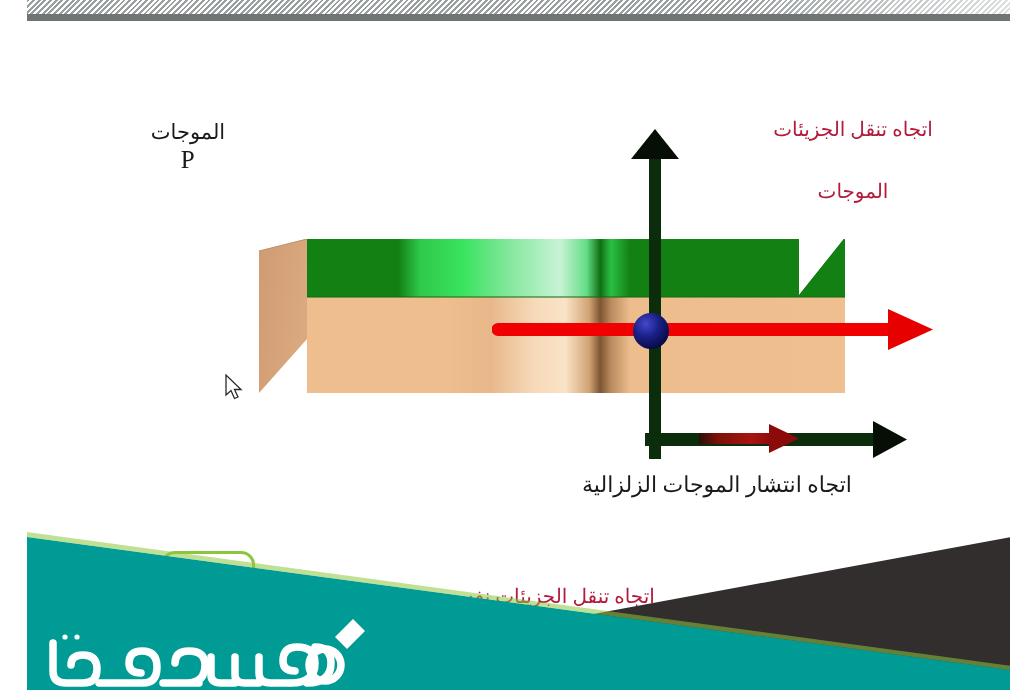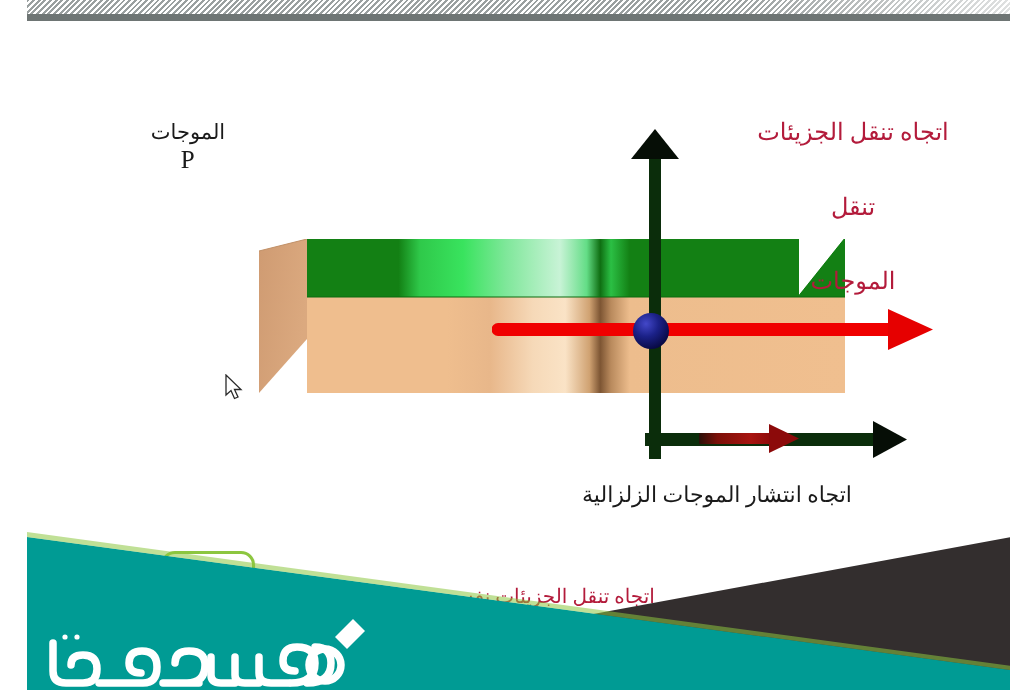--- a/index.html
+++ b/index.html
@@ -108,27 +108,27 @@
     width: 130px;
     font-size: 21px;
     line-height: 1.18;
   }
   #lbl-pwave .pchar {
     display: block;
     font-size: 25px;
     letter-spacing: 0.5px;
   }
   #lbl-parallel {
-    left: 718px; top: 56px;
+    left: 718px; top: 62px;
     width: 216px;
-    font-size: 24px;
+    font-size: 20px;
     line-height: 1.55;
   }
   #lbl-propagation {
-    left: 530px; top: 460px;
+    left: 530px; top: 450px;
     width: 320px;
     font-size: 22px;
   }
   #lbl-same-dir {
     left: 400px; top: 527px;
     width: 250px;
     font-size: 20px;
     line-height: 1.6;
   }
 
@@ -287,21 +287,20 @@
       <polygon points="100,16.5 70,2 70,31" fill="#8c0a0a"></polygon>
     </svg>
 
     <div class="label lbl-black" id="lbl-pwave">
       <span>الموجات</span>
       <span class="pchar">P</span>
     </div>
 
     <div class="label lbl-red" id="lbl-parallel">
       <div>اتجاه تنقل الجزيئات</div>
-      <div>تنقل</div>
       <div>الموجات</div>
     </div>
 
     <div class="label lbl-black" id="lbl-propagation">اتجاه انتشار الموجات الزلزالية</div>
 
     <div class="label lbl-red" id="lbl-same-dir">
       <div>اتجاه تنقل الجزيئات نفس</div>
       <div>اتجاه تنقل الموجات</div>
     </div>
 

